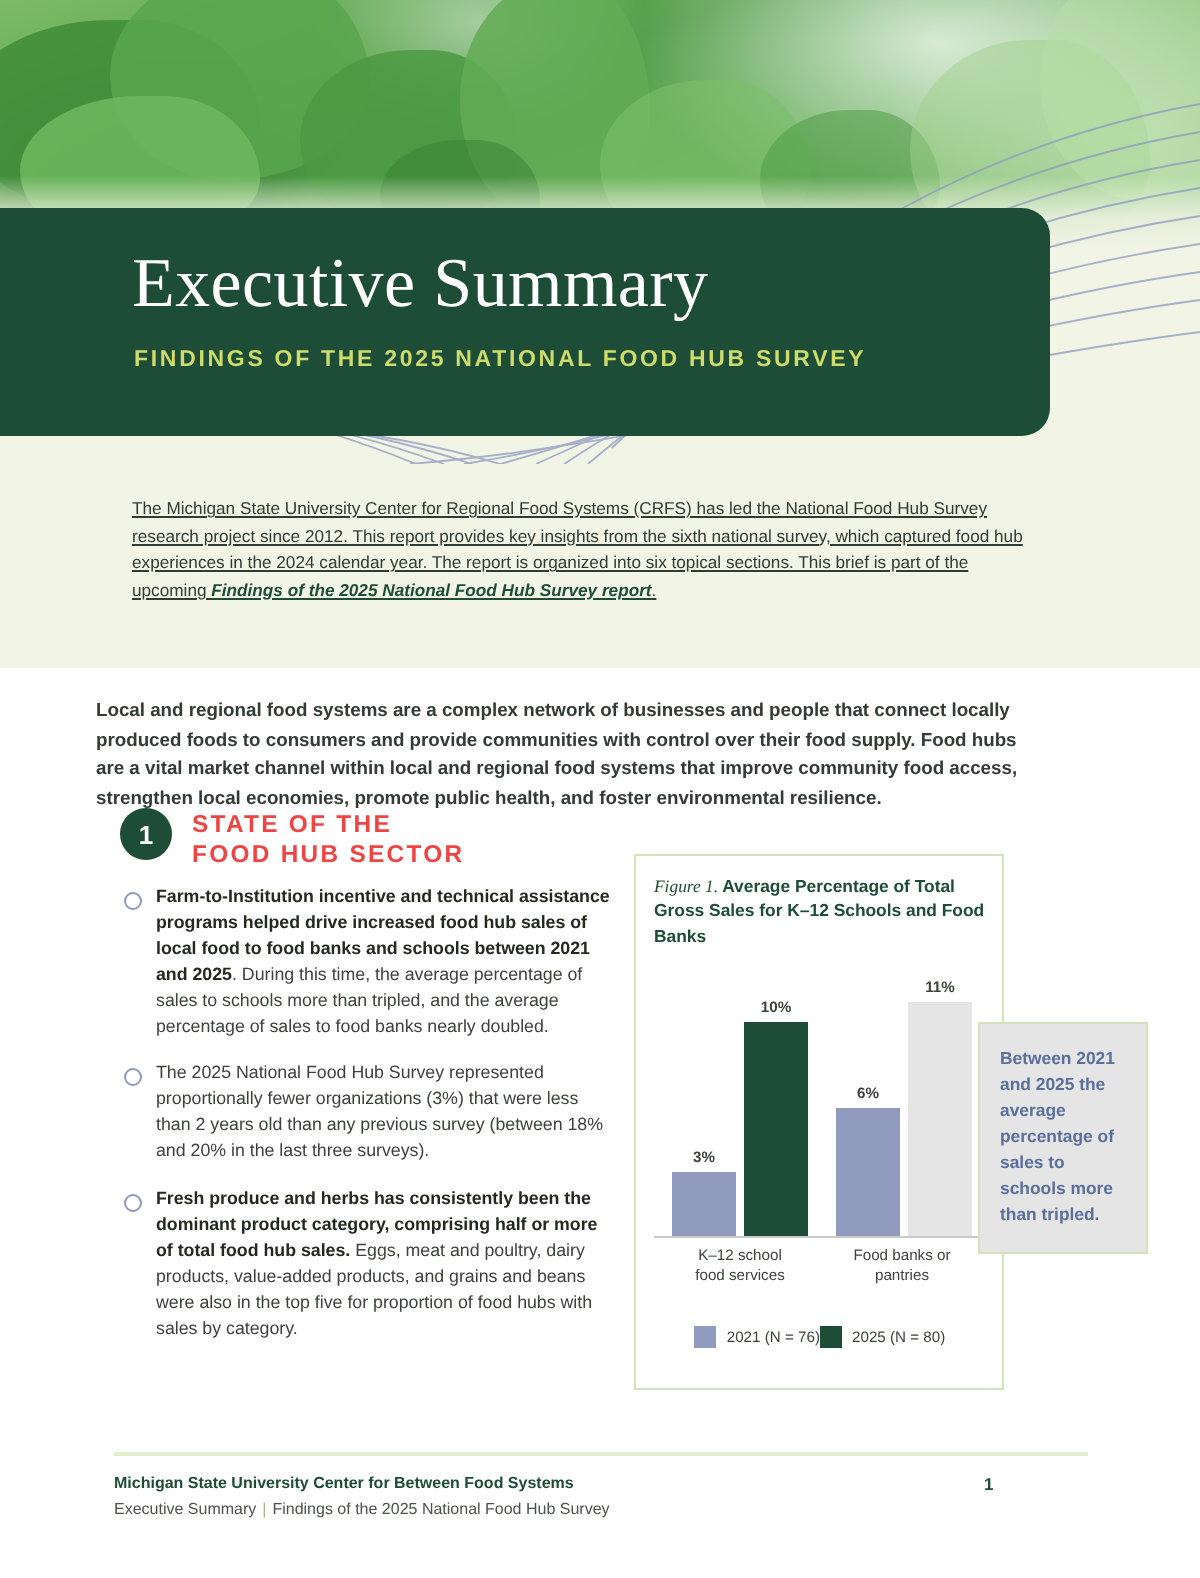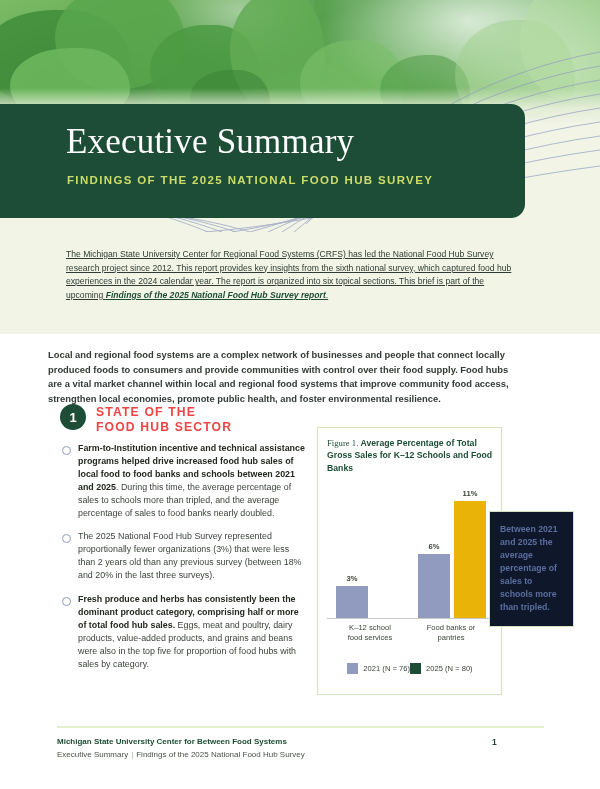--- a/index.html
+++ b/index.html
@@ -203,20 +203,21 @@
     position: absolute;
     left: 327px; top: 437px;
     width: 172px;
     font-size: 8.7px;
     font-weight: bold;
     line-height: 12.4px;
     color: #1d4d36;
   }
   .fig-title .figlabel {
     font-family: "Liberation Serif", serif;
+    font-style: italic;
     font-weight: normal;
   }
 
   .plot {
     position: absolute;
     left: 327px;
     top: 490px;
     width: 166px;
     height: 128px;
   }
@@ -284,21 +285,21 @@
   .leg-text { font-size: 7.6px; color: #3a4239; }
 
   
   .callout {
     position: absolute;
     left: 489px; top: 511px;
     width: 85px;
     padding: 11px 9px 12px 10px;
     border: 1.5px solid #d4e3bd;
     box-sizing: border-box;
-    background: #0f172a;
+    background: #e5e5e5;
   }
   .callout-text {
     font-size: 8.7px;
     font-weight: bold;
     line-height: 13px;
     color: #5a6fa0;
   }
 
   
   .footer-rule {
@@ -411,26 +412,29 @@
   <div class="fig-title">
     <span class="figlabel">Figure 1.</span>
     <span>Average Percentage of Total Gross Sales for K–12 Schools and Food Banks</span>
   </div>
 
   <div class="plot">
     <div class="group g1">
       <div class="bar a" id="bar-0-0" style="height: 32px; background: rgb(145, 155, 192);">
         <div class="bar-val">3%</div>
       </div>
+      <div class="bar b" id="bar-1-0" style="height: 106.667px; background: rgb(29, 77, 54);">
+        <div class="bar-val">10%</div>
+      </div>
     </div>
     <div class="group g2">
       <div class="bar a" id="bar-0-1" style="height: 64px; background: rgb(145, 155, 192);">
         <div class="bar-val">6%</div>
       </div>
-      <div class="bar b" id="bar-1-1" style="height: 117.333px; background: #eab308;">
+      <div class="bar b" id="bar-1-1" style="height: 117.333px; background: #e5e5e5;">
         <div class="bar-val">11%</div>
       </div>
     </div>
   </div>
   <div class="axis-line"></div>
 
   <div class="xlabels">
     <div class="xlabel x1">
       <div>K–12 school</div>
       <div>food services</div>

